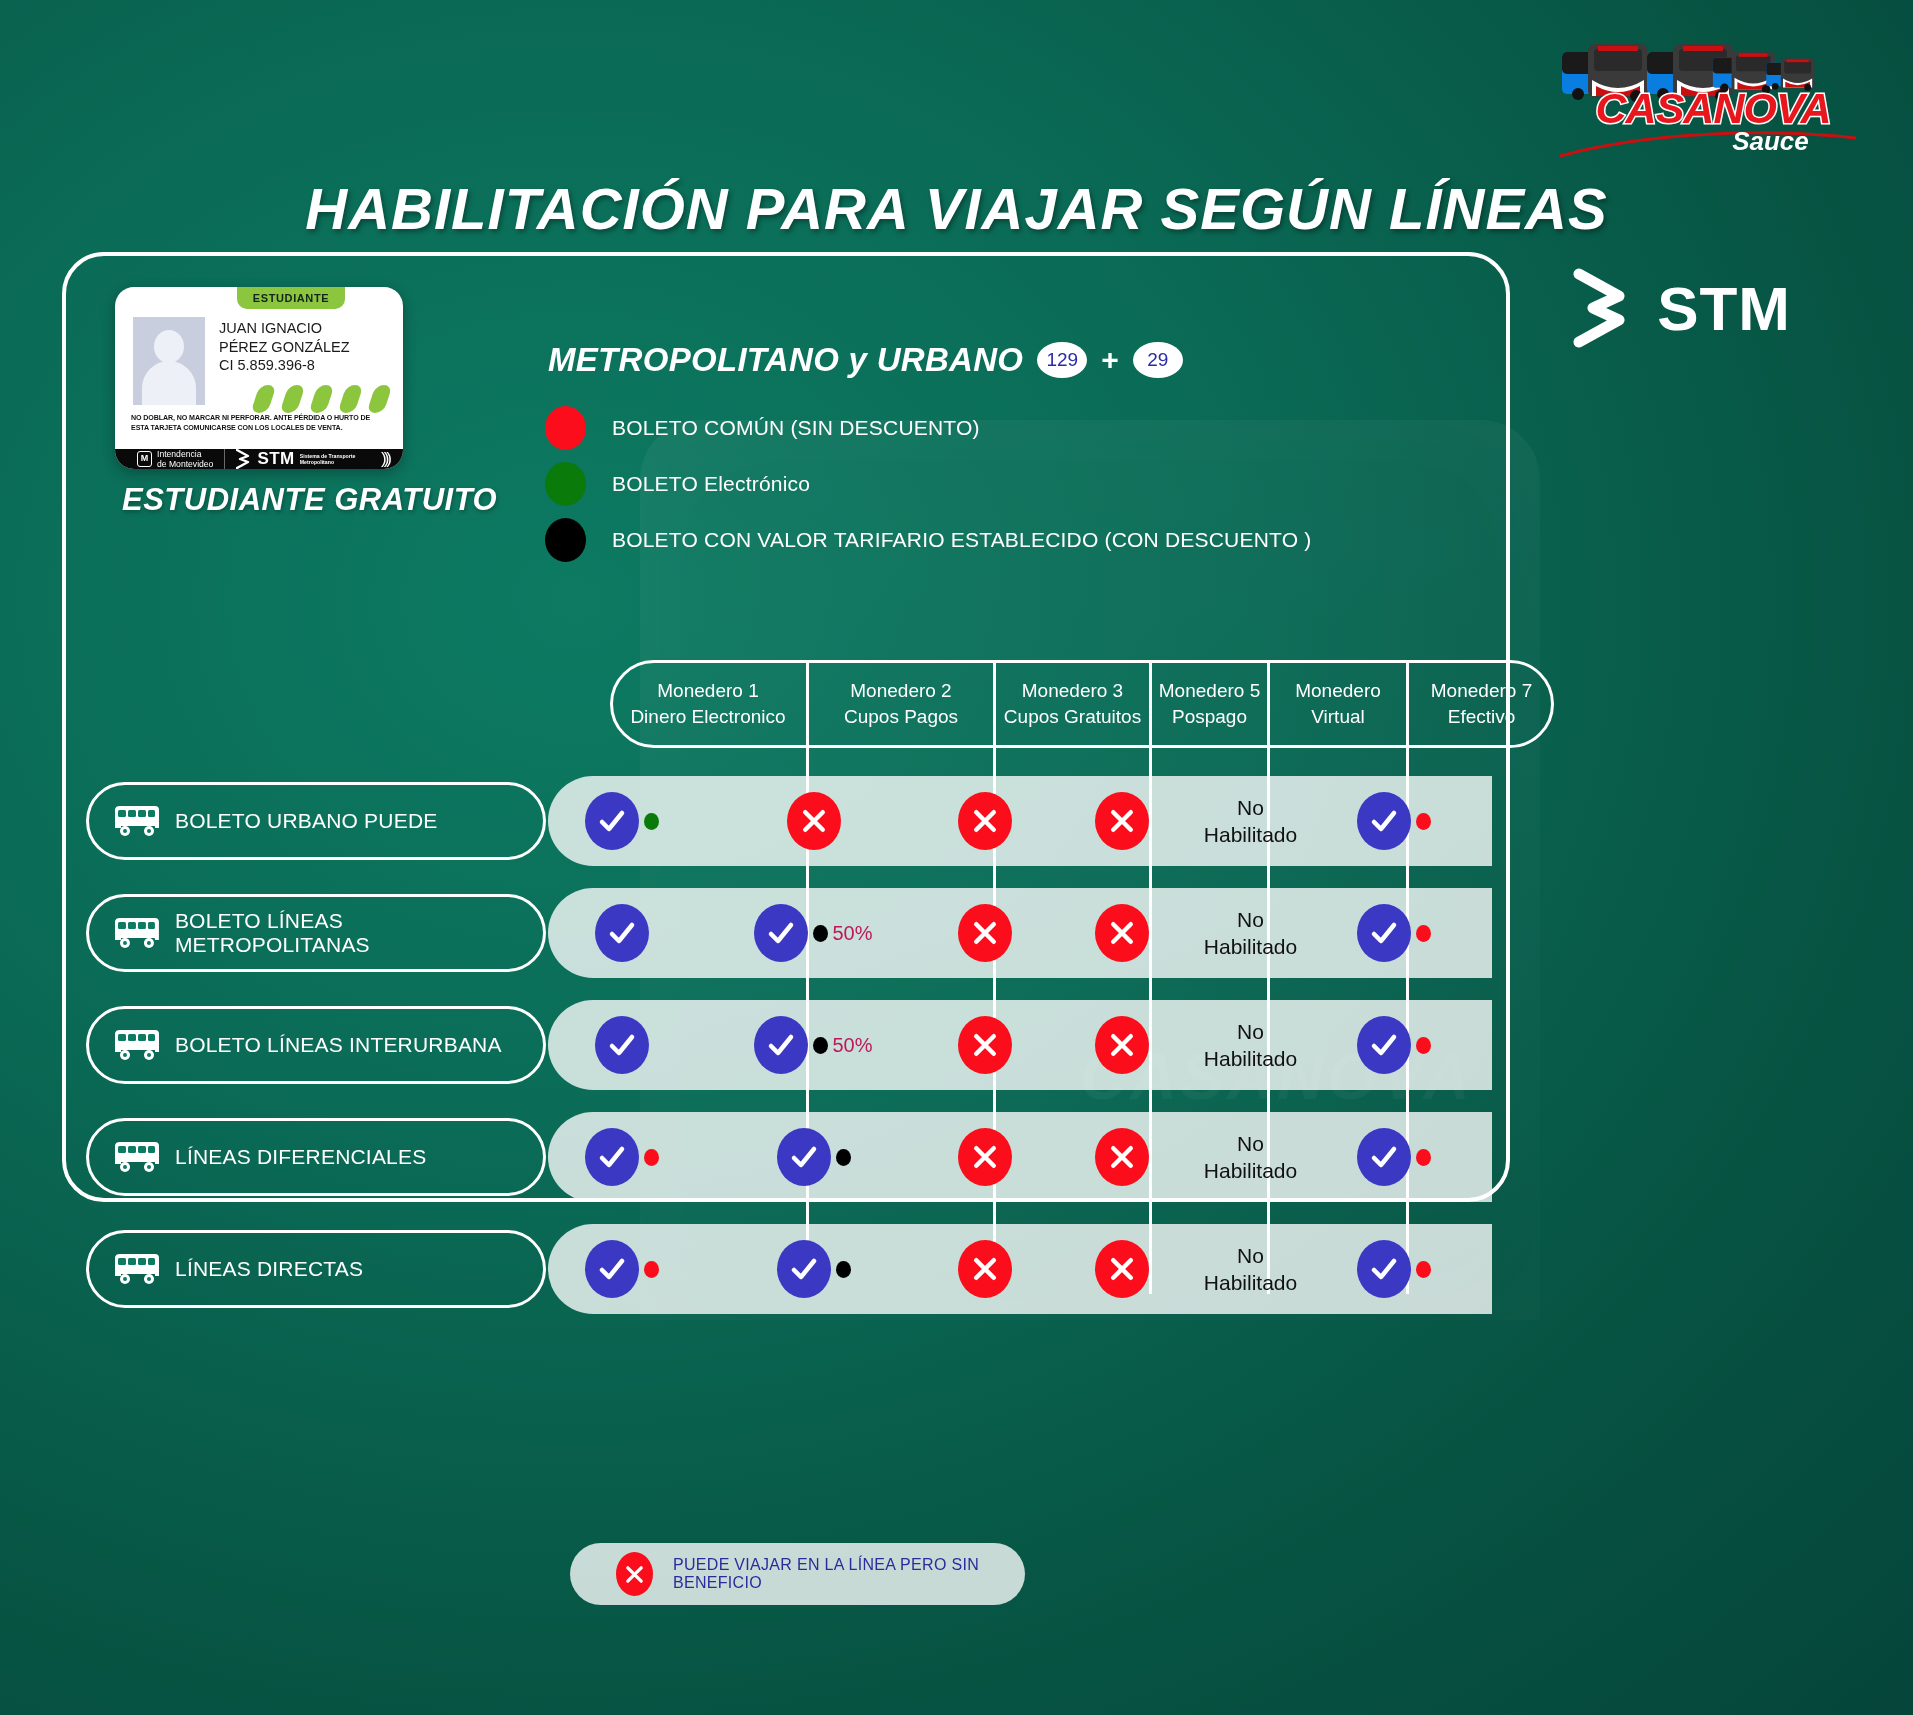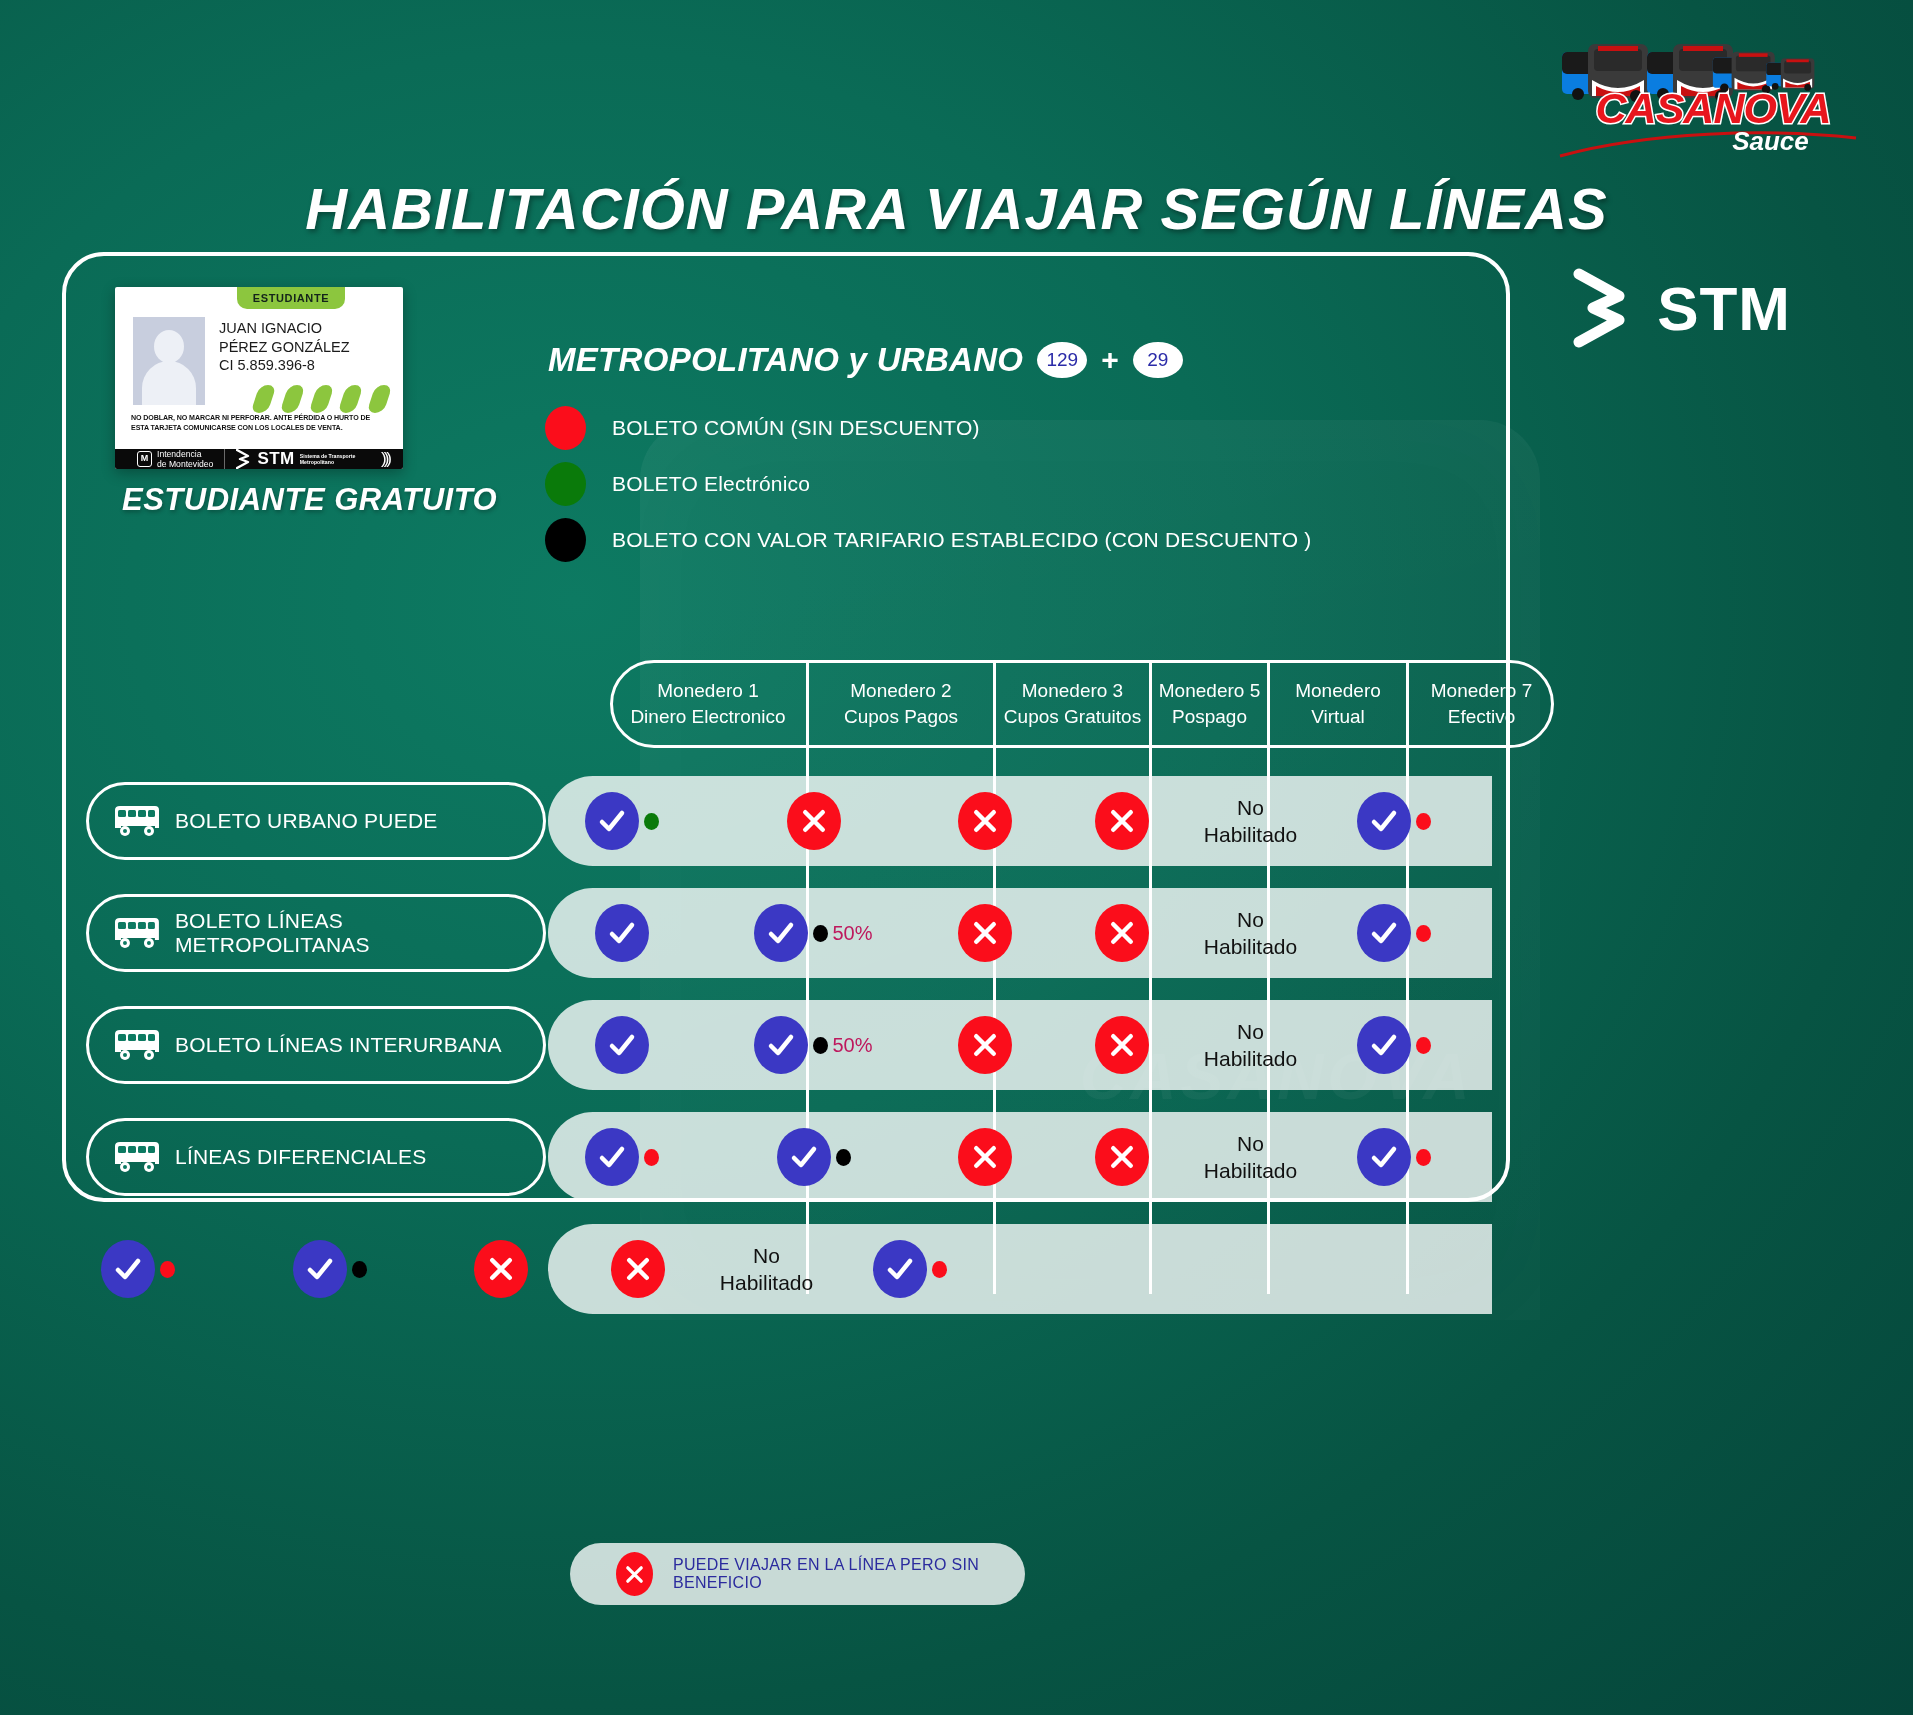--- a/index.html
+++ b/index.html
@@ -52,21 +52,21 @@
   
   .panel {
     position: absolute; left: 62px; top: 252px; width: 1448px; height: 950px;
     border: 4px solid #ffffff; border-radius: 42px;
   }
 
   
   .card {
     position: absolute; left: 115px; top: 287px;
     width: 288px; height: 182px; background: #ffffff;
-    border-radius: 2px; overflow: hidden;
+    border-radius: 19px; overflow: hidden;
     box-shadow: 0 4px 14px rgba(0,0,0,0.3);
   }
   .card-badge {
     position: absolute; left: 122px; top: 0px; width: 108px; height: 22px;
     background: #8cc63e; border-radius: 0 0 10px 10px;
     color: #14241a; font-size: 11px; font-weight: bold; letter-spacing: .6px;
     display: flex; align-items: center; justify-content: center;
   }
   .card-photo {
     position: absolute; left: 18px; top: 30px; width: 72px; height: 88px;
@@ -661,20 +661,34 @@
                   <path d="M4 12.8 L9.6 18.4 L20 5.6" stroke="#fff" stroke-width="3.6" fill="none" stroke-linecap="round" stroke-linejoin="round"></path>
                 </svg>
               </span>
               <span class="badge-dot" style="background: rgb(251, 13, 27);"></span>
             </div>
           </div>
         </div>
       </div>
       <div class="row">
         <div class="row-band" style="left: 486px; width: 944px; background: rgba(255, 255, 255, 0.78);"></div>
+        <div class="row-label">
+          <svg width="52" height="34" viewBox="0 0 52 34">
+            <path d="M4 6 Q4 2 9 2 H44 Q48 2 48 6 V24 H44 V22 H10 V24 H4 Z" fill="#fff"></path>
+            <rect x="7" y="6" width="8" height="7" rx="1.5" fill="#0d7a62"></rect>
+            <rect x="17" y="6" width="8" height="7" rx="1.5" fill="#0d7a62"></rect>
+            <rect x="27" y="6" width="8" height="7" rx="1.5" fill="#0d7a62"></rect>
+            <rect x="37" y="6" width="7" height="7" rx="1.5" fill="#0d7a62"></rect>
+            <circle cx="14" cy="27" r="5" fill="#fff"></circle>
+            <circle cx="14" cy="27" r="2" fill="#0d7a62"></circle>
+            <circle cx="38" cy="27" r="5" fill="#fff"></circle>
+            <circle cx="38" cy="27" r="2" fill="#0d7a62"></circle>
+          </svg>
+          <span class="lbl">LÍNEAS   DIRECTAS</span>
+        </div>
         <div class="cells" style="margin-left: -22px;">
           <div class="cell" style="width: 196px;">
             <div class="mark">
               <span class="circ ok">
                 <svg class="tick" viewBox="0 0 24 24">
                   <path d="M4 12.8 L9.6 18.4 L20 5.6" stroke="#fff" stroke-width="3.6" fill="none" stroke-linecap="round" stroke-linejoin="round"></path>
                 </svg>
               </span>
               <span class="badge-dot" style="background: rgb(251, 13, 27);"></span>
             </div>

